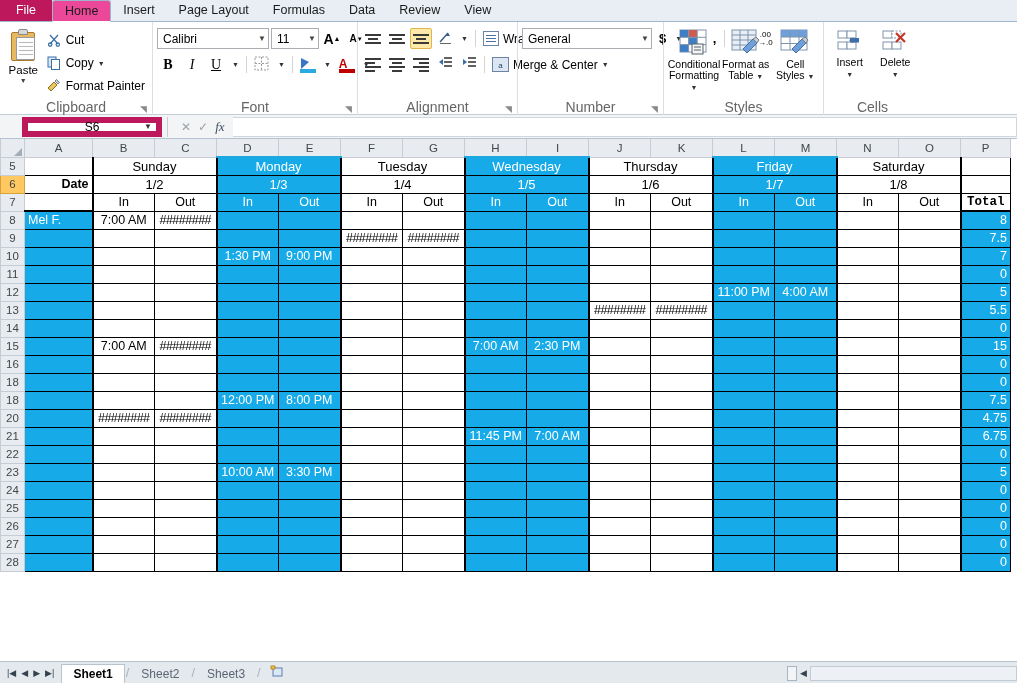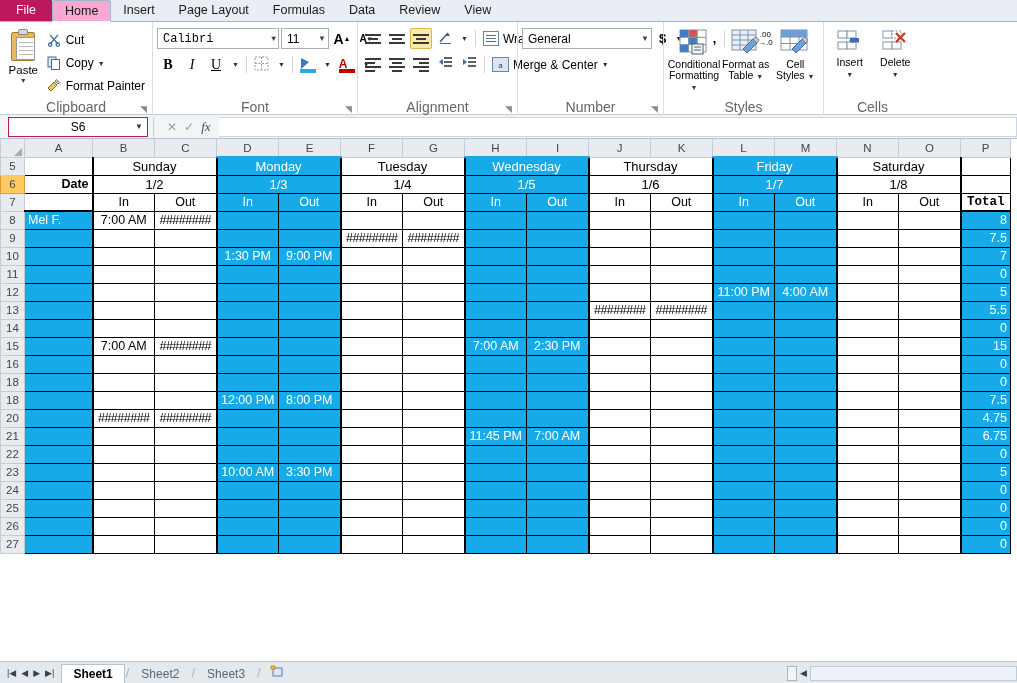--- a/index.html
+++ b/index.html
@@ -11,21 +11,21 @@
   #app { width:1017px; height:683px; position:relative; display:flex; flex-direction:column; }
 
   
   .tabbar { height:22px; background:#e9eef4; display:flex; align-items:flex-end;
             border-bottom:1px solid #9eb6ce; position:relative; }
   .tab-file { width:52px; height:22px; background:#be185d; color:#fff;
               display:flex; align-items:center; justify-content:center;
               font-size:12.5px; }
   .tab { height:22px; padding:0 12px; display:flex; align-items:center;
          font-size:12.5px; color:#1a1a1a; }
-  .tab.active { background:#f9a8d4; border:1px solid #9eb6ce; border-bottom:1px solid #fff;
+  .tab.active { background:#ec4899; border:1px solid #9eb6ce; border-bottom:1px solid #fff;
                 margin-bottom:-1px; border-radius:3px 3px 0 0; }
 
   
   .ribbon { height:93px; background:#fff; border-bottom:1px solid #c2cdd8;
             display:flex; position:relative; }
   .grp { position:relative; height:93px; padding:3px 4px 0 4px;
          display:flex; flex-direction:column; }
   .grp + .grp { border-left:1px solid #d9dfe5; }
   .grp-body { flex:1; display:flex; align-items:flex-start; padding-top:2px; }
   .grp-label { height:15px; line-height:15px; text-align:center; font-size:14px;
@@ -55,21 +55,21 @@
              justify-content:center; }
   .cap { font-size:7px; color:#333; }
 
   
   .g-font { width:205px; }
   .font-row { display:flex; align-items:center; gap:2px; height:23px; }
   .combo { height:21px; border:1px solid #abadb3; background:#fff; display:flex;
            align-items:center; padding:0 2px 0 5px; font-size:12px; }
   .combo .cv { flex:1; }
   .combo .ca { font-size:8px; color:#444; padding-left:4px; }
-  .fname { width:122px;font-family:Liberation Mono, monospace; }
+  .fname { width:112px; }
   .fsize { width:48px; }
   .btn { height:21px; min-width:22px; display:inline-flex; align-items:center;
          justify-content:center; font-size:12px; padding:0 3px; }
   .btn.sq { width:22px; }
   .sep { width:1px; height:17px; background:#d4d4d4; margin:0 2px; }
   .grow-a { font-size:14px; font-weight:bold; }
   .shrink-a { font-size:10px; font-weight:bold; }
   .bbold { font-weight:bold; font-family:"Liberation Serif", serif; font-size:14px; }
   .bital { font-style:italic; font-family:"Liberation Serif", serif; font-size:14px; }
   .bund { text-decoration:underline; font-family:"Liberation Serif", serif; font-size:14px; }
@@ -116,22 +116,22 @@
   .sty-txt { font-size:10.5px; text-align:center; line-height:11px; }
 
   
   .g-cells { width:98px; }
   .cell-item { width:46px; display:flex; flex-direction:column; align-items:center; }
   .cell-ico { width:28px; height:28px; position:relative; }
 
   
   .fbar { height:24px; background:#f3f4f6; border-bottom:1px solid #b6c3d0;
           display:flex; align-items:center; }
-  .namebox { width:140px; height:20px; margin-left:8px; background:#fff;
-             border:1px solid #be185d; display:flex; align-items:center;
+  .namebox { width:140px; height:20px; margin-left:22px; background:#fff;
+             border:6px solid #be185d; display:flex; align-items:center;
              justify-content:center; font-size:12px; position:relative; }
   .namebox .ca { position:absolute; right:4px; font-size:8px; color:#333; }
   .fb-sep { width:1px; height:20px; background:#c4ced7; margin:0 5px; }
   .fx-grp { display:flex; align-items:center; gap:7px; padding:0 8px; color:#9aa3ab; }
   .fx { font-family:"Liberation Serif", serif; font-style:italic; font-size:13px; color:#3f4e5f; }
   .fbinput { flex:1; height:20px; background:#fff; border:1px solid #cfd6dd;
              border-left:none; font-size:12px; padding-left:4px; display:flex; align-items:center; }
 
   
   .gridwrap { flex:1; position:relative; overflow:hidden; background:#fff; }
@@ -990,20 +990,39 @@
             <td class="c cy thickL ctr"></td>
             <td class="c cy ctr"></td>
             <td class="c wh thickL ctr"></td>
             <td class="c wh ctr"></td>
             <td class="c cy thickL ctr"></td>
             <td class="c cy ctr"></td>
             <td class="c wh thickL ctr"></td>
             <td class="c wh thickR ctr"></td>
             <td class="c cy ra">0</td>
           </tr>
+          <tr>
+            <td class="rowhdr">28</td>
+            <td class="c cy"></td>
+            <td class="c wh thickL ctr"></td>
+            <td class="c wh ctr"></td>
+            <td class="c cy thickL ctr"></td>
+            <td class="c cy ctr"></td>
+            <td class="c wh thickL ctr"></td>
+            <td class="c wh ctr"></td>
+            <td class="c cy thickL ctr"></td>
+            <td class="c cy ctr"></td>
+            <td class="c wh thickL ctr"></td>
+            <td class="c wh ctr"></td>
+            <td class="c cy thickL ctr"></td>
+            <td class="c cy ctr"></td>
+            <td class="c wh thickL ctr"></td>
+            <td class="c wh thickR ctr"></td>
+            <td class="c cy ra">0</td>
+          </tr>
         </tbody>
     </table>
   </div>
 
   <div class="bottom">
     <div class="navbtns">
       <span>|◀</span>
       <span>◀</span>
       <span>▶</span>
       <span>▶|</span>

